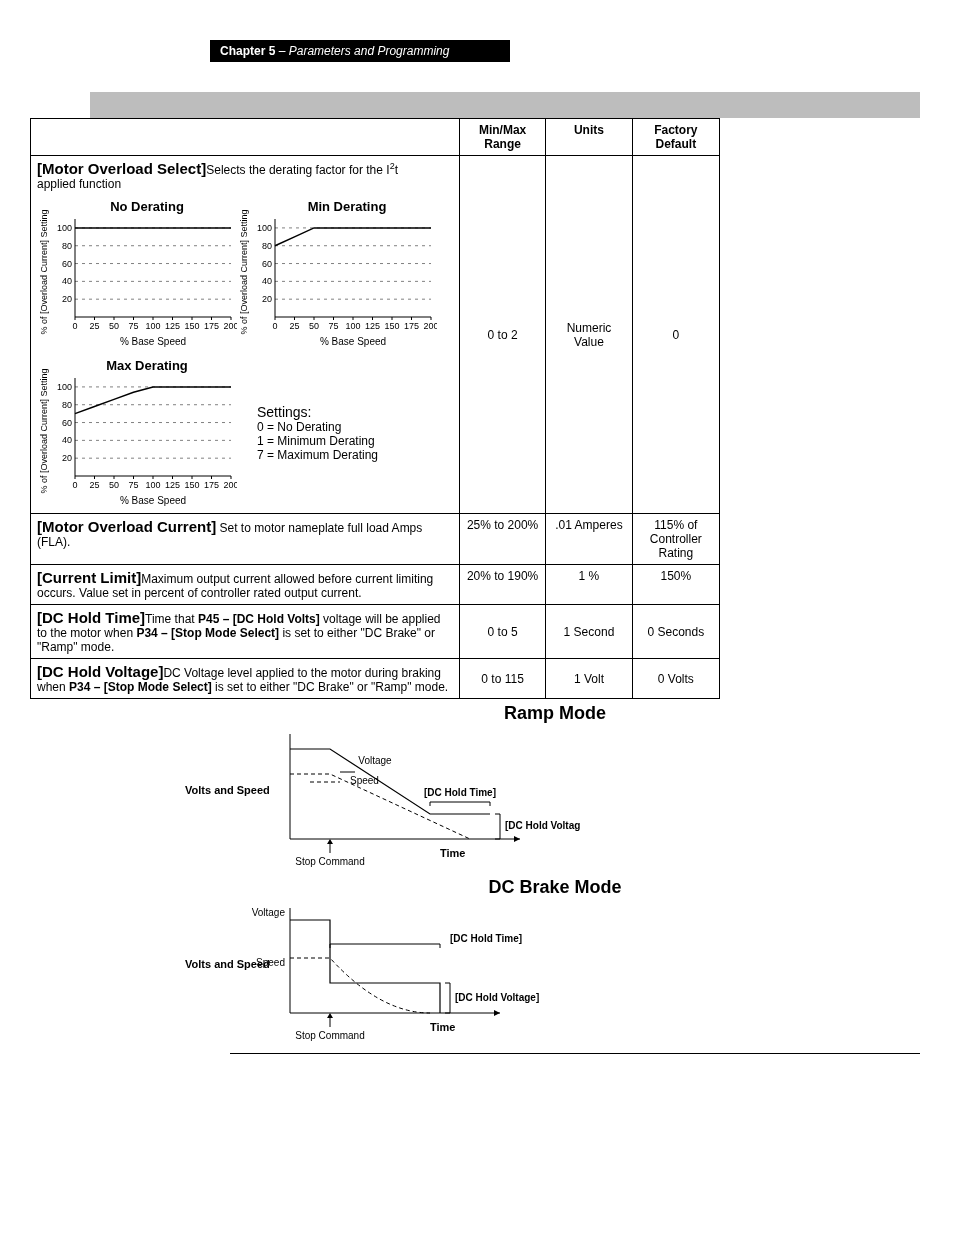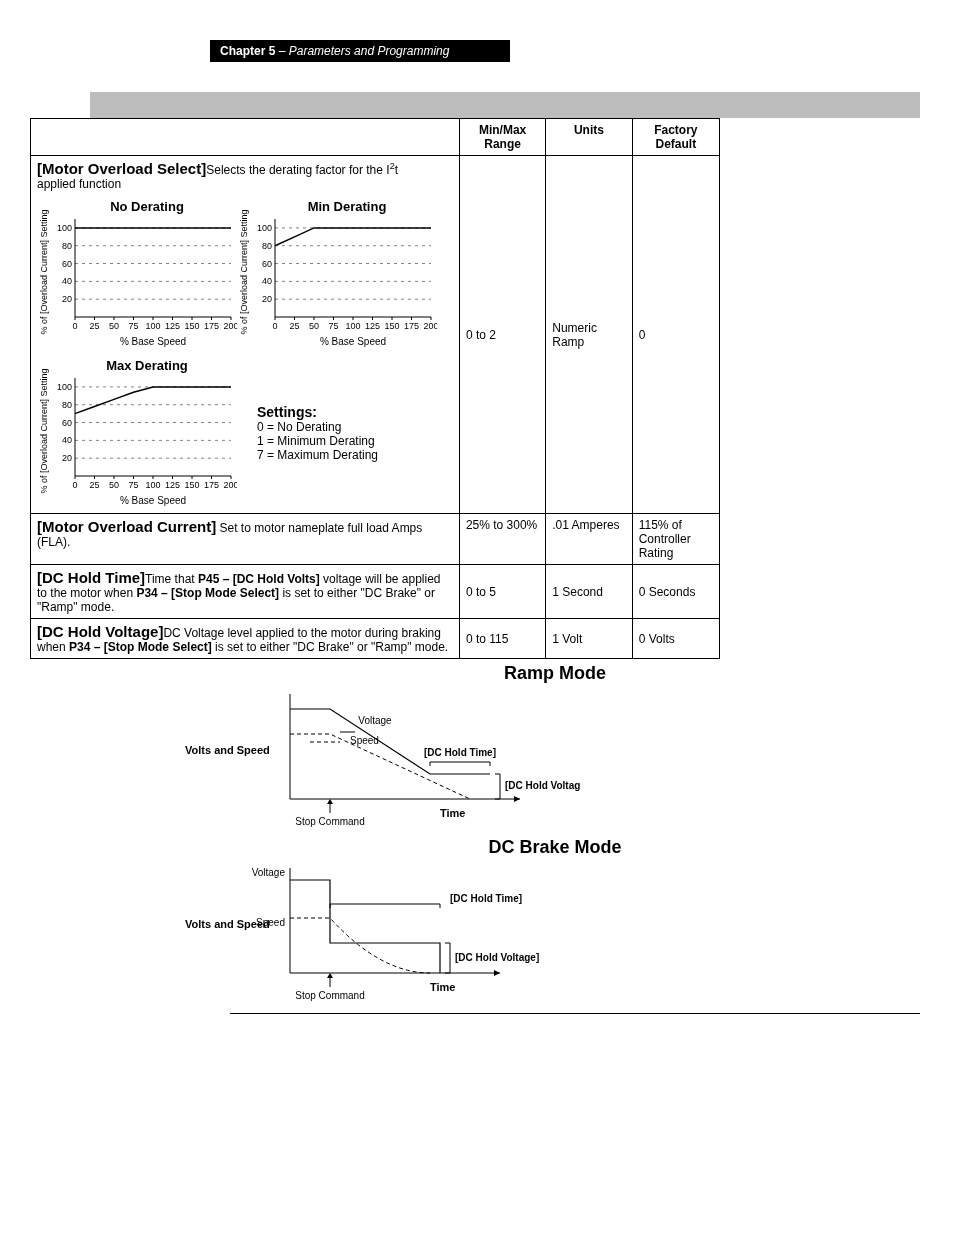--- a/index.html
+++ b/index.html
@@ -12,27 +12,27 @@
   }
   .page { padding: 40px 40px 40px 30px; }
   .chapter-bar { background: #000; color: #fff; padding: 4px 10px; font-size: 12px; width: 280px; margin-left: 180px; }
   .chapter-bar b { font-weight: bold; }
   .chapter-bar i { font-style: italic; font-weight: normal; }
   .grey-bar { background: #bdbdbd; height: 26px; margin-top: 30px; width: 830px; margin-left: 60px;}
   table.main { border-collapse: collapse; width: 690px; }
   table.main th, table.main td { border: 1px solid #000; padding: 4px 6px; vertical-align: top; font-size: 12px; }
   table.main th { font-weight: bold; text-align: center; background: #fff; }
   .desc-col { width: 420px; }
-  .range-col, .units-col, .def-col { width: 80px; text-align: left; vertical-align: middle; }
+  .range-col, .units-col, .def-col { width: 80px; text-align: center; vertical-align: middle; }
   .param-name { font-weight: bold; font-size: 15px; font-family: Arial, sans-serif; }
   .sub { font-size: 12px; }
   .charts-row { display: flex; margin-top: 6px;}
   .chart-box { position: relative; }
   .settings-block { font-size: 12px; margin-left: 20px;}
-  .settings-block b { font-weight: bold; font-size: 14px;}
+  .settings-block b { font-weight: normal; font-size: 14px;}
   .bottom-row { display:flex; width: 750px; margin-left: 150px; margin-top: 4px; flex-direction: column;}
   .mode-title { font-weight: bold; font-size: 18px; text-align: center; font-family: Arial, sans-serif;}
   .bold { font-weight: bold; }
   svg text { font-family: Arial, sans-serif; }
   sup { font-size: 9px; }
 </style>
 </head>
 <body>
 
 <div class="page">
@@ -176,33 +176,41 @@
           </div>
           <div class="settings-block" style="align-self:center;">
             <b>Settings:</b><br>
             <span>0 = No Derating</span><br>
             <span>1 = Minimum Derating</span><br>
             <span>7 = Maximum Derating</span>
           </div>
         </div>
       </td>
       <td class="range-col" style="vertical-align:middle;">0 to 2</td>
-      <td class="units-col" style="vertical-align:middle;">Numeric Ramp</td>
+      <td class="units-col" style="vertical-align:middle;">Numeric Value</td>
       <td class="def-col" style="vertical-align:middle;">0</td>
     </tr>
 
     <tr>
       <td class="desc-col">
         <span class="param-name">[Motor Overload Current]</span><span class="sub"> Set to motor nameplate full load Amps (FLA).</span>
       </td>
-      <td class="range-col">25% to 300%</td>
+      <td class="range-col">25% to 200%</td>
       <td class="units-col">.01 Amperes</td>
       <td class="def-col">115% of Controller Rating</td>
     </tr>
 
+    <tr>
+      <td class="desc-col">
+        <span class="param-name">[Current Limit]</span><span class="sub">Maximum output current allowed before current limiting occurs.  Value set in percent of controller rated output current.</span>
+      </td>
+      <td class="range-col">20% to 190%</td>
+      <td class="units-col">1 %</td>
+      <td class="def-col">150%</td>
+    </tr>
 
     <tr>
       <td class="desc-col">
         <span class="param-name">[DC Hold Time]</span><span class="sub">Time that </span><span class="sub bold">P45 – [DC Hold Volts]</span><span class="sub"> voltage will be applied to the motor when </span><span class="sub bold">P34 – [Stop Mode Select]</span><span class="sub"> is set to either "DC Brake" or "Ramp" mode.</span>
       </td>
       <td class="range-col" style="vertical-align:middle;">0 to 5</td>
       <td class="units-col" style="vertical-align:middle;">1 Second</td>
       <td class="def-col" style="vertical-align:middle;">0 Seconds</td>
     </tr>
 

